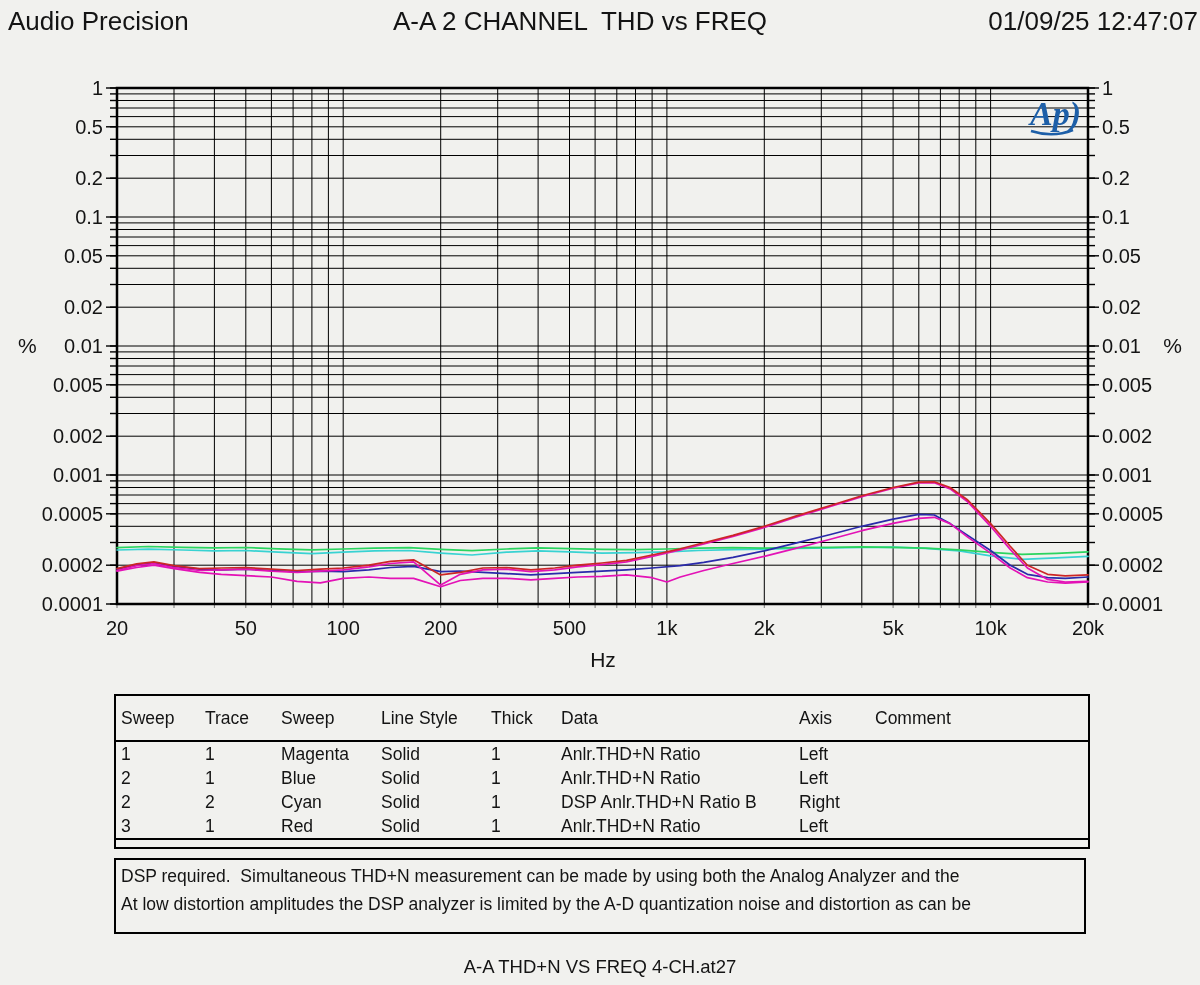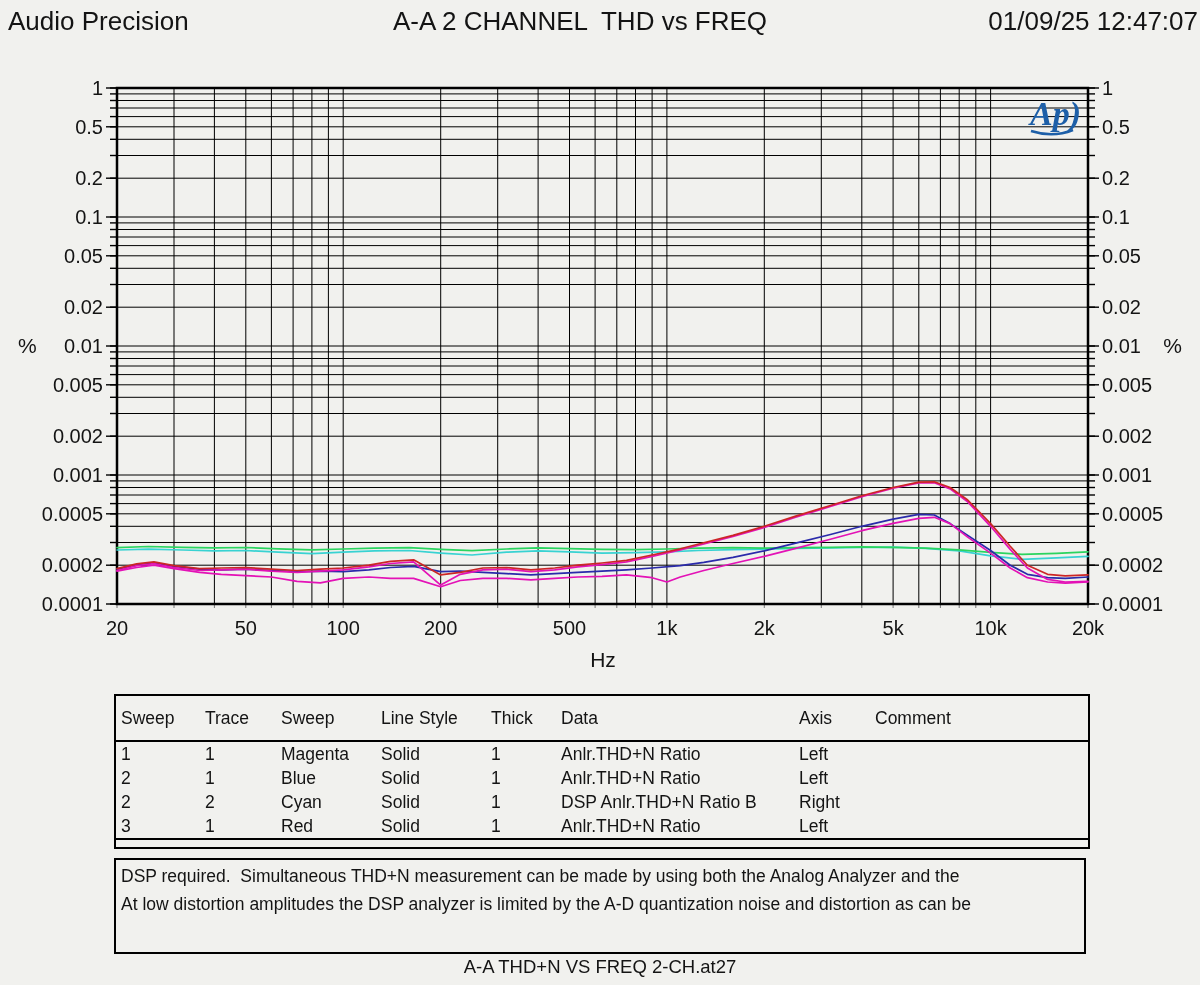--- a/index.html
+++ b/index.html
@@ -30,21 +30,21 @@
     text-align:left;font-weight:normal;font-size:17.5px;
     height:44px;vertical-align:middle;padding:0 0 0 5px;
     border-bottom:2px solid #000;
   }
   .legend-box td{
     height:24px;padding:0 0 0 5px;vertical-align:middle;white-space:nowrap;overflow:hidden;
   }
   .legend-box tr.last td{border-bottom:2px solid #000;}
   .legend-box .spacer td{height:7px;border-bottom:none;}
   .comment-box{
-    position:absolute;left:114px;top:858px;width:972px;height:96px;
+    position:absolute;left:114px;top:858px;width:972px;height:76px;
     border:2px solid #000;overflow:hidden;
     font-size:17.5px;line-height:27.5px;padding:3px 0 0 5px;box-sizing:border-box;
   }
   .comment-box div{white-space:pre;}
   .footer{
     position:absolute;left:0;top:956px;width:1200px;text-align:center;
     font-size:18.5px;white-space:pre;
   }
 </style>
 </head>
@@ -382,13 +382,13 @@
         </tr>
       </tbody>
   </table>
 </div>
 
 <div class="comment-box">
     <div>DSP required.  Simultaneous THD+N measurement can be made by using both the Analog Analyzer and the</div>
     <div>At low distortion amplitudes the DSP analyzer is limited by the A-D quantization noise and distortion as can be</div>
   </div>
 
-<div class="footer">A-A THD+N VS FREQ 2-CH.at27</div>
+<div class="footer">A-A THD+N VS FREQ 4-CH.at27</div>
 
 </body></html>

